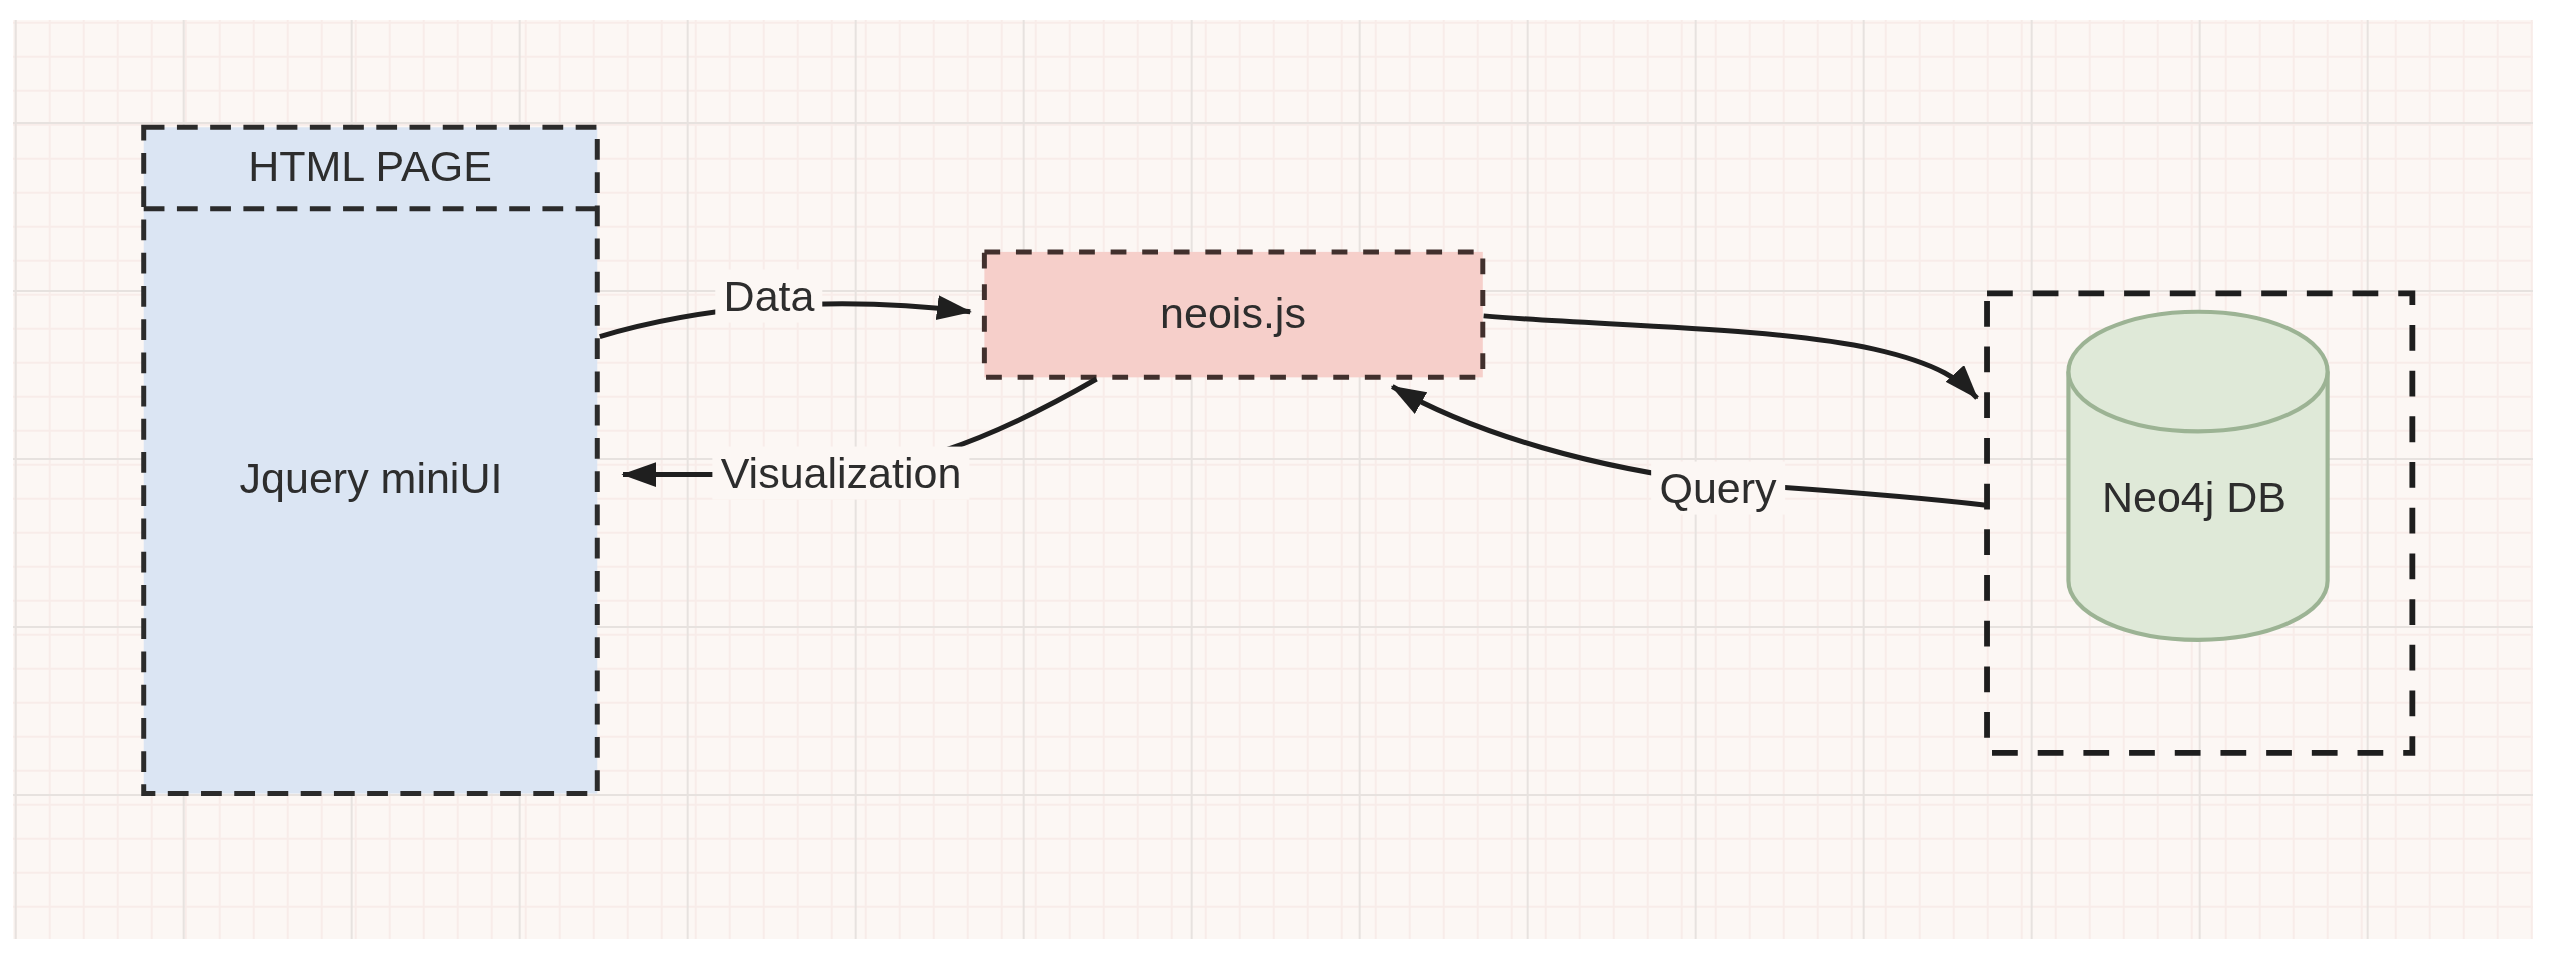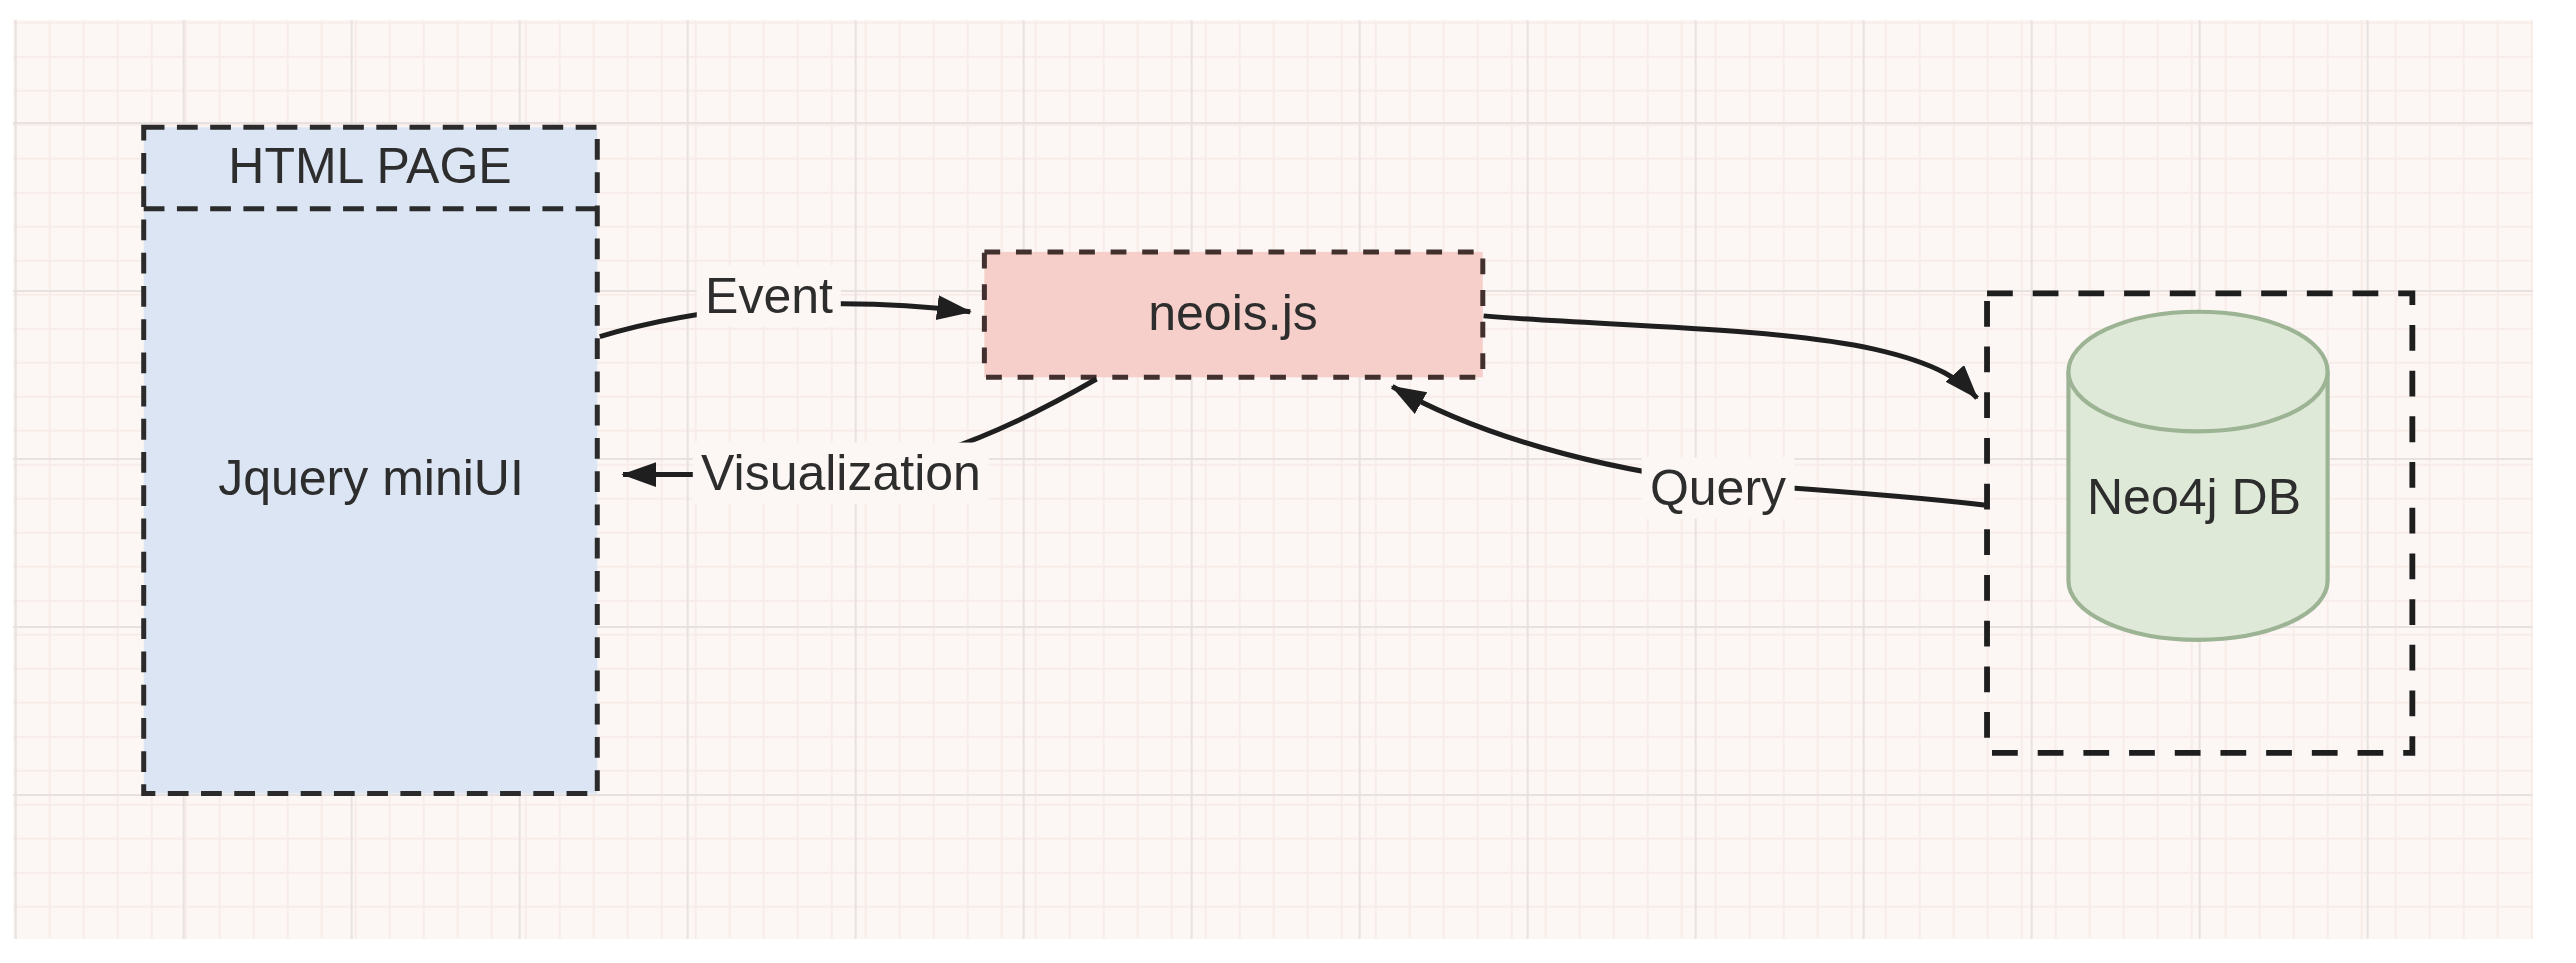--- a/index.html
+++ b/index.html
@@ -24,21 +24,21 @@
   }
   svg.layer{position:absolute;left:0;top:0;width:2576px;height:964px;}
   .box-dash{stroke:#2b2b2b;stroke-width:6;stroke-dasharray:25 15;}
   .neois-dash{stroke:#41302d;stroke-width:6;stroke-dasharray:19 19;}
   .container-dash{stroke:#1e1e1e;stroke-width:7;stroke-dasharray:31 24;fill:none;}
   .cyl{stroke:#9cb394;stroke-width:5;}
   .edge{stroke:#1f1f1f;stroke-width:6;fill:none;}
   .lbl{
     position:absolute;
     transform:translate(-50%,-50%);
-    font-size:50px;
+    font-size:43px;
     color:#2d2d2d;
     white-space:nowrap;
     line-height:1.15;
   }
   .edge-lbl{
     background:#fcf7f4;
     padding:1.7px 8.3px;
   }
 </style>
 </head>
@@ -68,17 +68,17 @@
     <path d="M 1320 456 C 1237 504, 1143 549, 1056 562 C 976 572, 905 571, 750 571" class="edge" marker-end="url(#arrow)"></path>
     <path d="M 1786 380 C 1925 392, 2130 393, 2256 420 C 2336 438, 2362 459, 2380 479" class="edge" marker-end="url(#arrow)"></path>
     <path d="M 2391 608 C 2270 594, 2162 588, 2070 581 C 1925 564, 1778 524, 1676 465" class="edge" marker-end="url(#arrow)"></path>
   </svg>
 
   <div class="lbl" style="left:370px;top:167px;">HTML PAGE</div>
   <div class="lbl" style="left:371px;top:479px;">Jquery miniUI</div>
   <div class="lbl" style="left:1233px;top:314px;">neois.js</div>
   <div class="lbl" style="left:2194px;top:498px;">Neo4j DB</div>
 
-  <div class="lbl edge-lbl" style="left:769px;top:296px;">Event</div>
+  <div class="lbl edge-lbl" style="left:769px;top:296px;">Data</div>
   <div class="lbl edge-lbl" style="left:841px;top:473px;text-align:center;">Visualization</div>
   <div class="lbl edge-lbl" style="left:1718px;top:488px;">Query</div>
 </div>
 
 
 </body></html>

